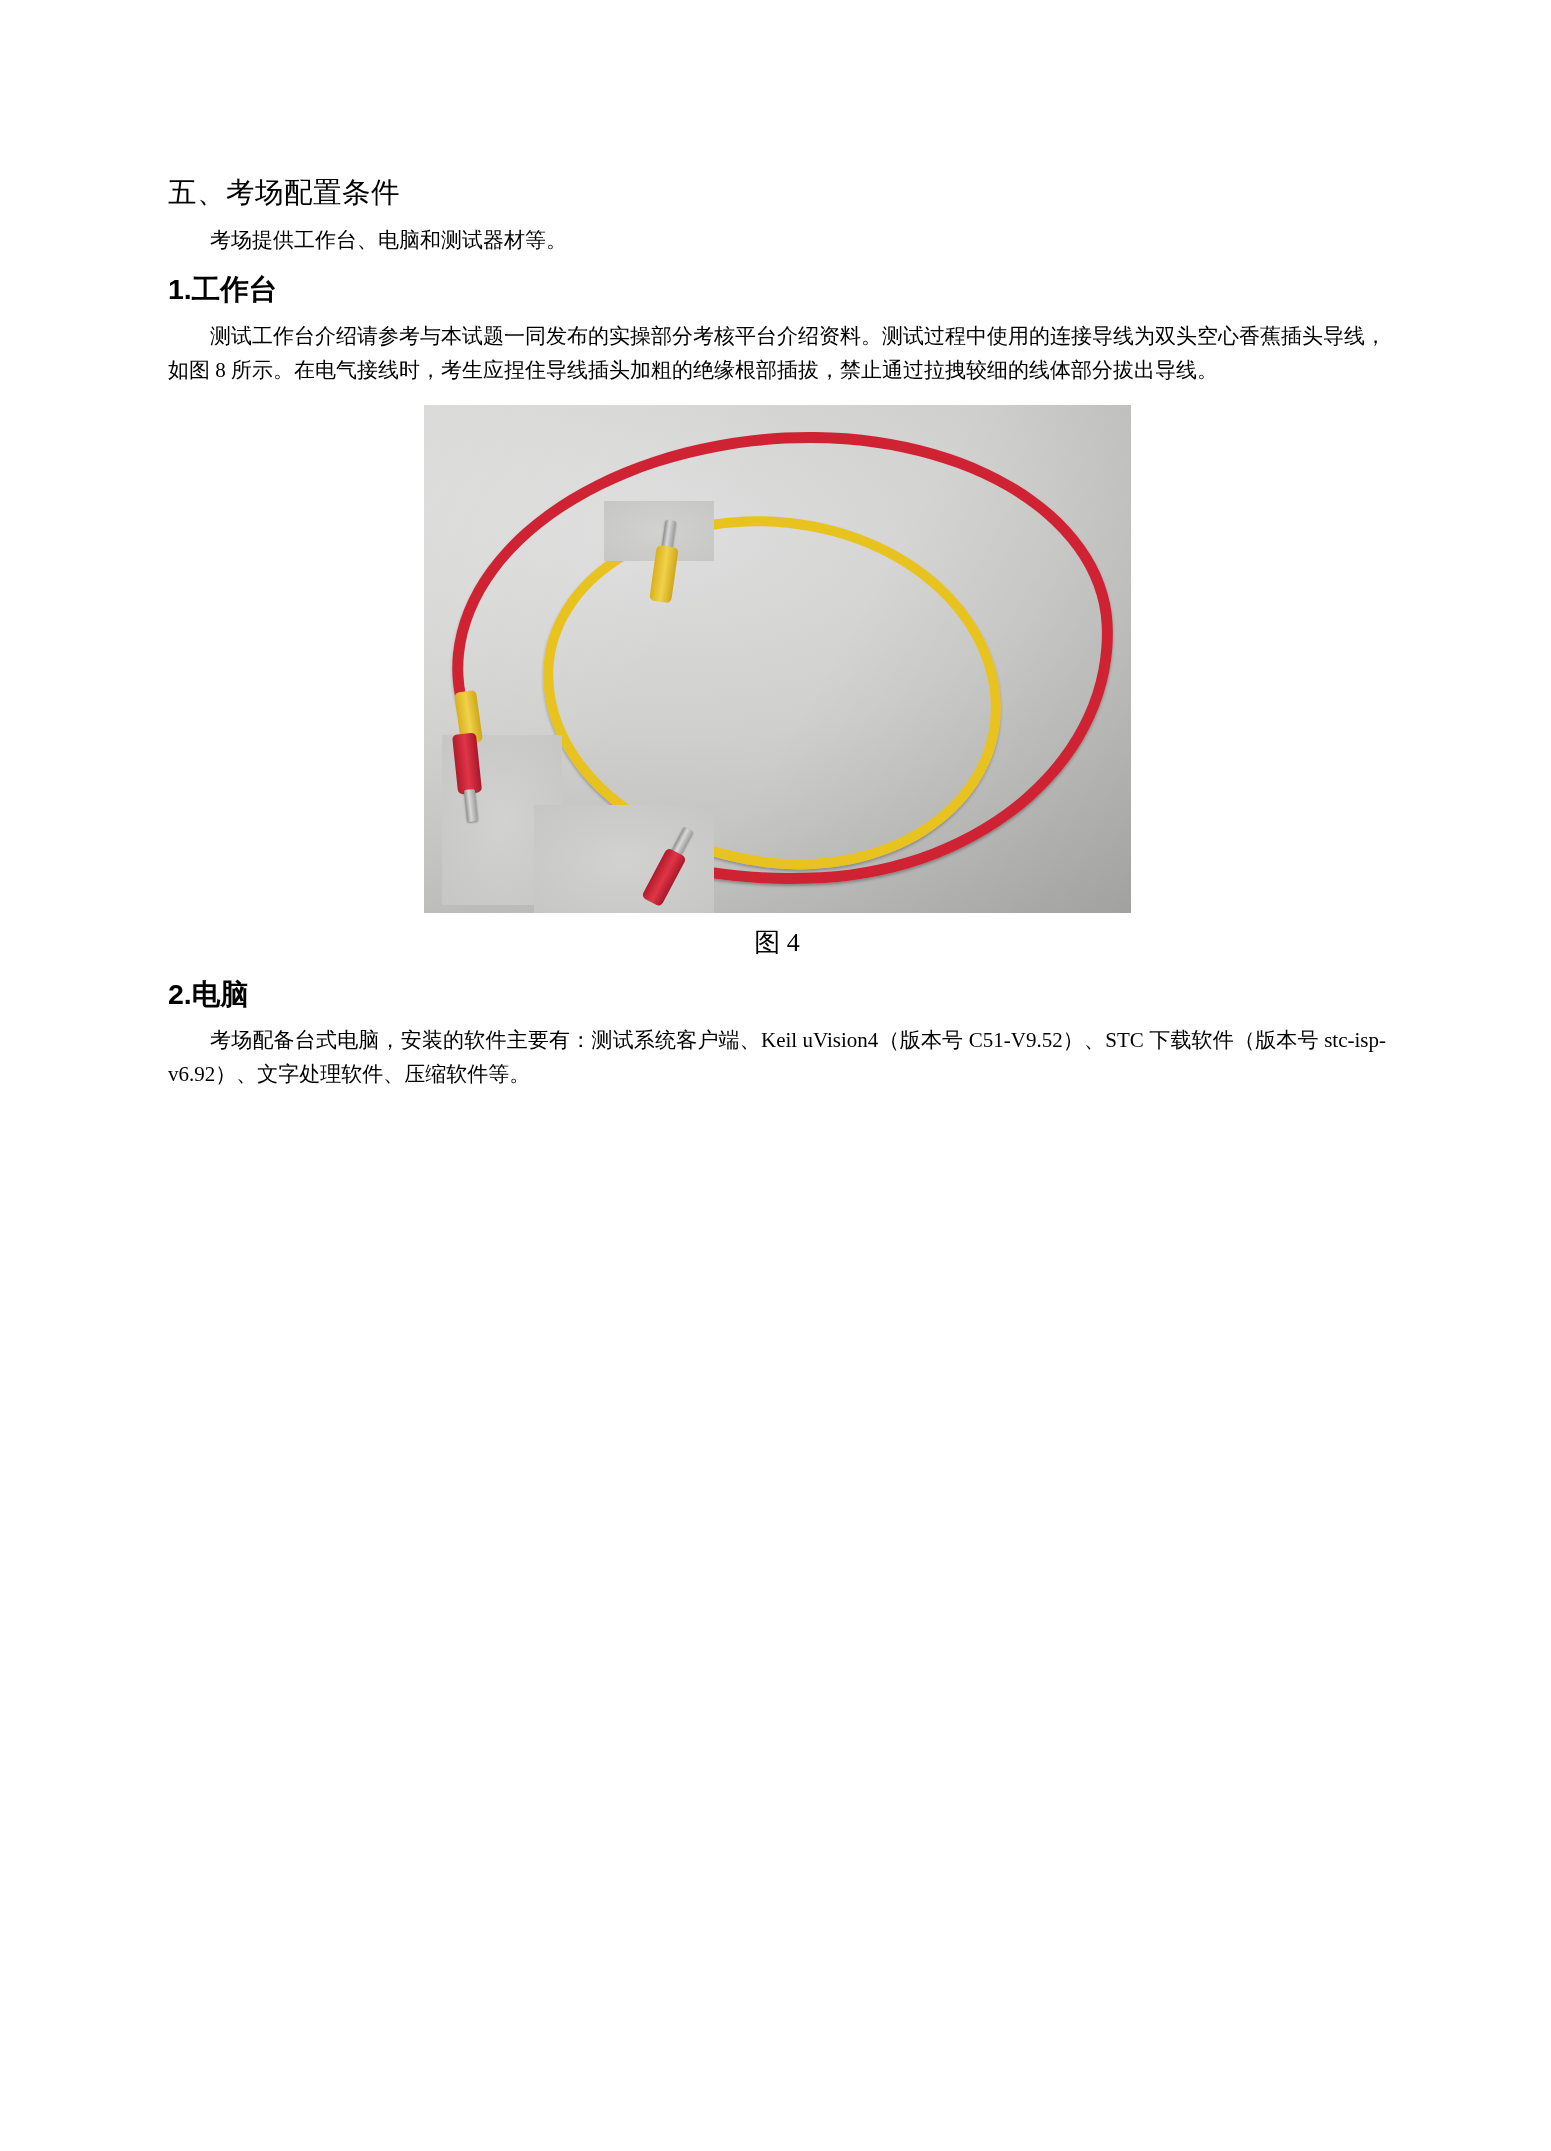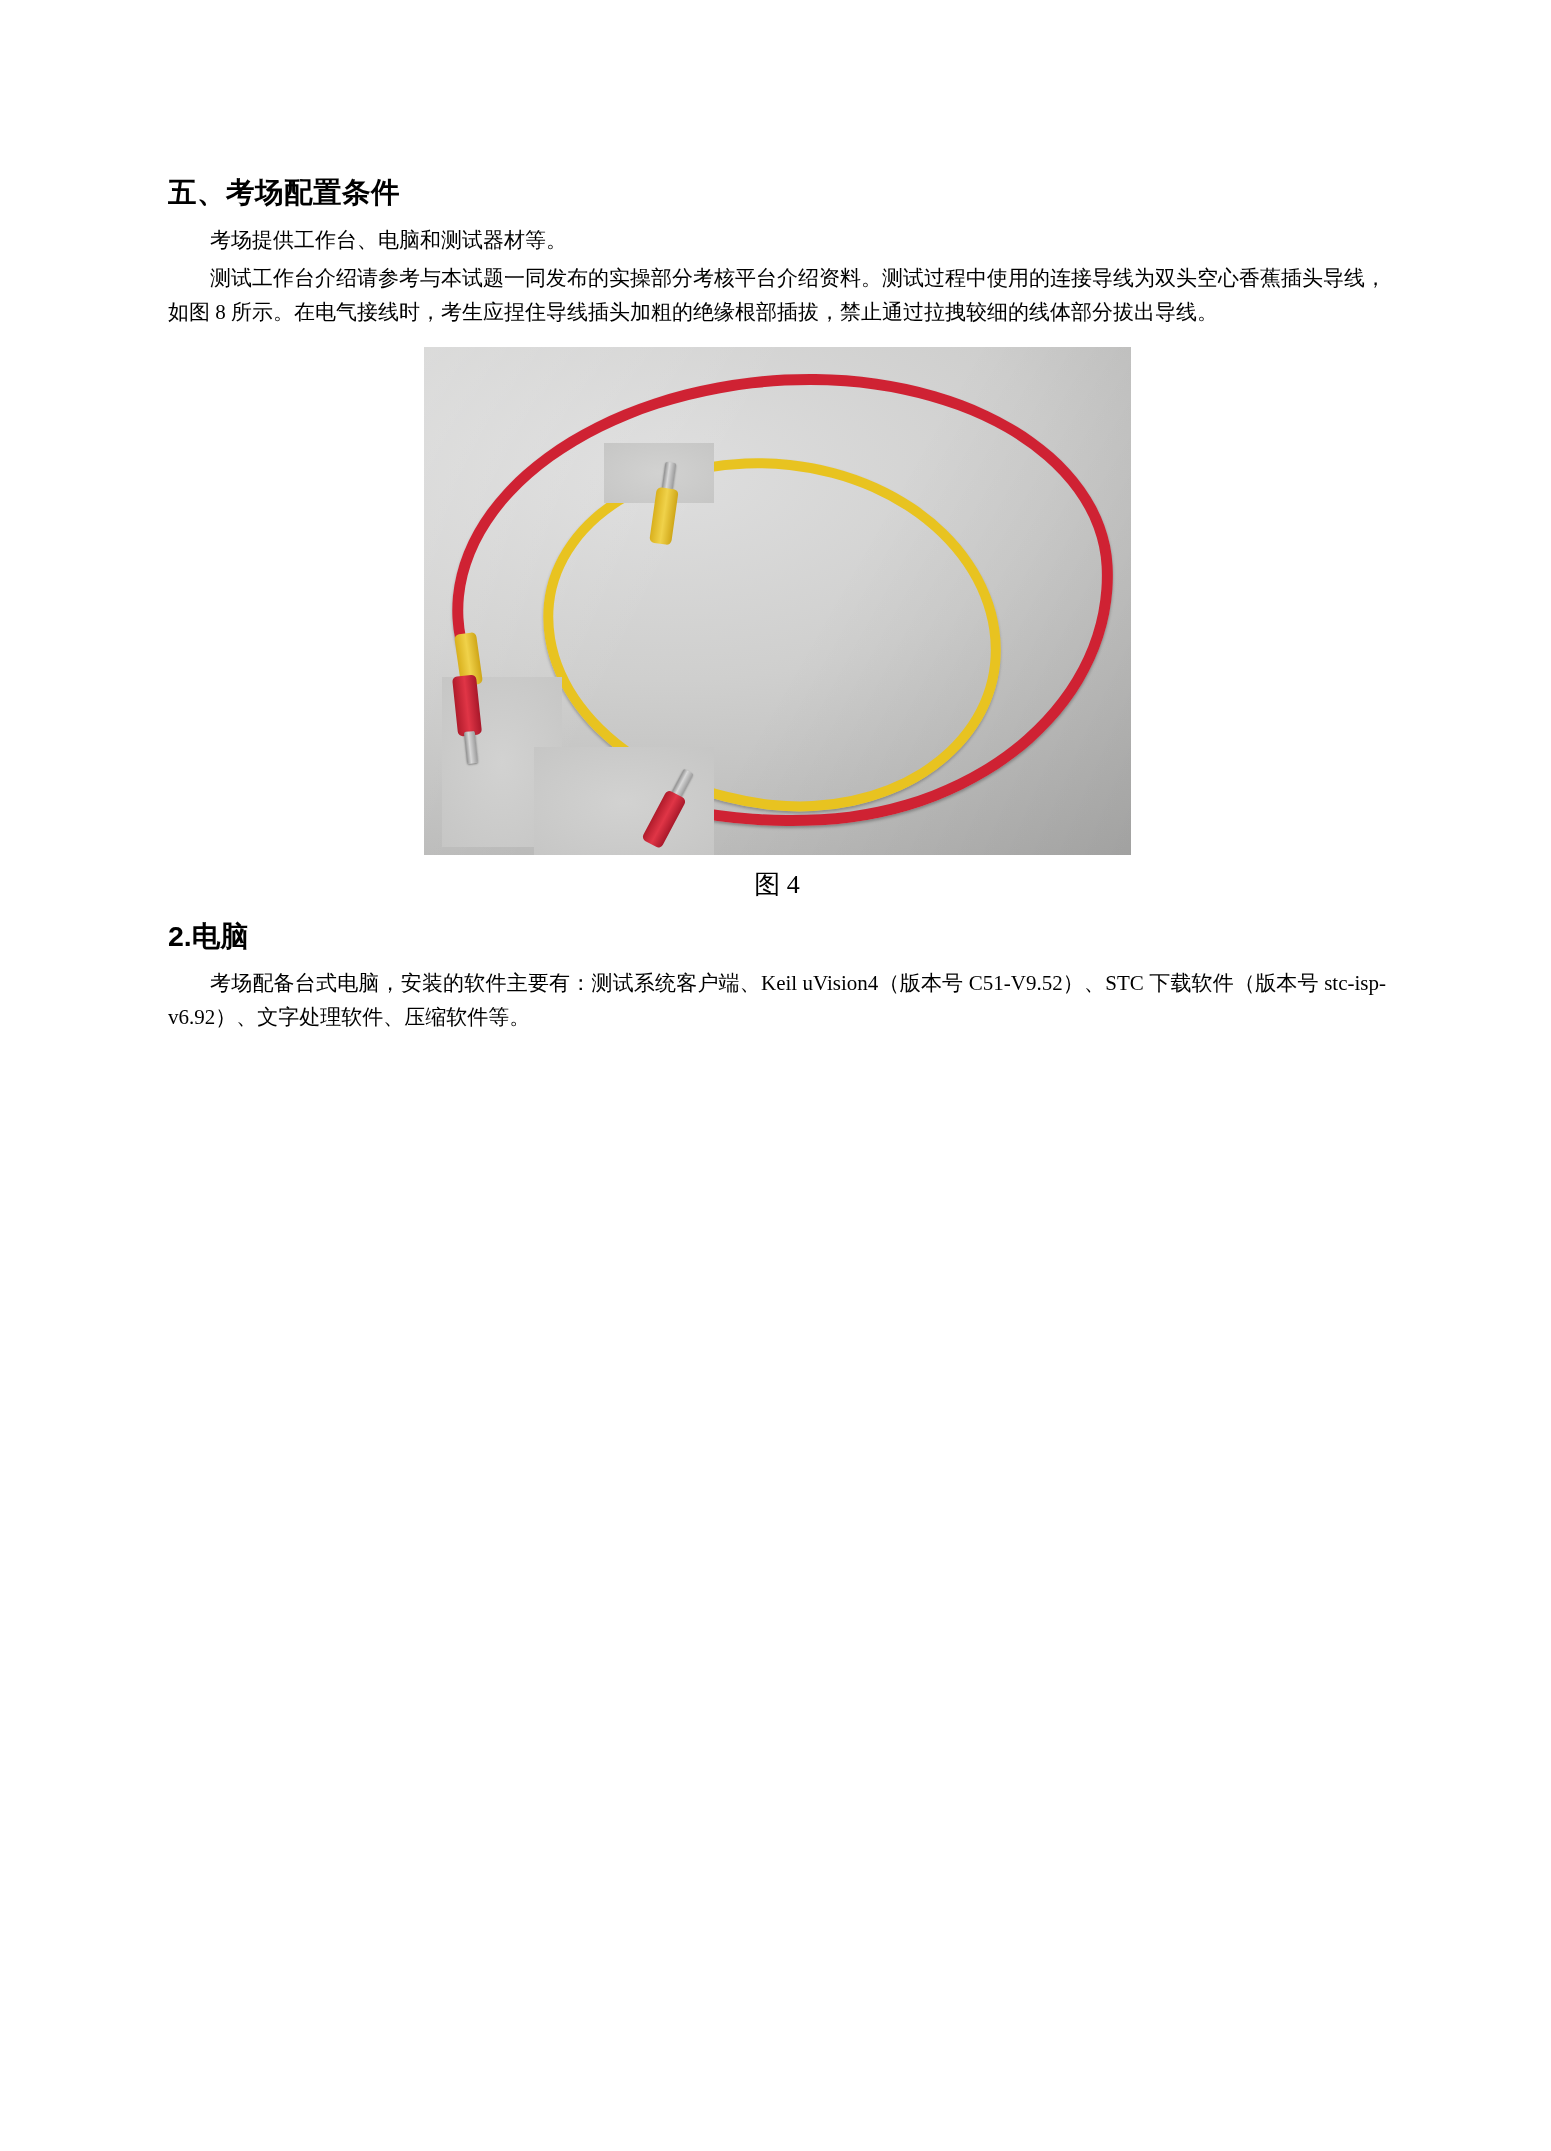--- a/index.html
+++ b/index.html
@@ -22,21 +22,21 @@
     background: #fff;
   }
   .content {
     position: absolute;
     left: 168px;
     top: 172px;
     width: 1218px;
   }
   .h-section {
     font-family: "Liberation Sans", sans-serif;
-    font-weight: bold;
+    font-weight: normal;
     font-size: 28.5px;
     line-height: 1.45;
     letter-spacing: 0.5px;
     margin: 0 0 10px 0;
   }
   .h-sub {
     font-family: "Liberation Sans", sans-serif;
     font-weight: bold;
     font-size: 28.5px;
     line-height: 1.45;
@@ -158,20 +158,21 @@
 <body>
 
 <div class="page">
 
   <div class="content">
 
     <h2 class="h-section">五、考场配置条件</h2>
 
     <p class="para">考场提供工作台、电脑和测试器材等。</p>
 
+    <h3 class="h-sub">1.工作台</h3>
 
     <p class="para">测试工作台介绍请参考与本试题一同发布的实操部分考核平台介绍资料。测试过程中使用的连接导线为双头空心香蕉插头导线，如图 8 所示。在电气接线时，考生应捏住导线插头加粗的绝缘根部插拔，禁止通过拉拽较细的线体部分拔出导线。</p>
 
     <div class="figure-block">
       <div class="figure-frame">
         <div class="photo-bg"></div>
 
         <div class="wire red-loop-a"></div>
         <div class="wire yellow-loop"></div>
 

